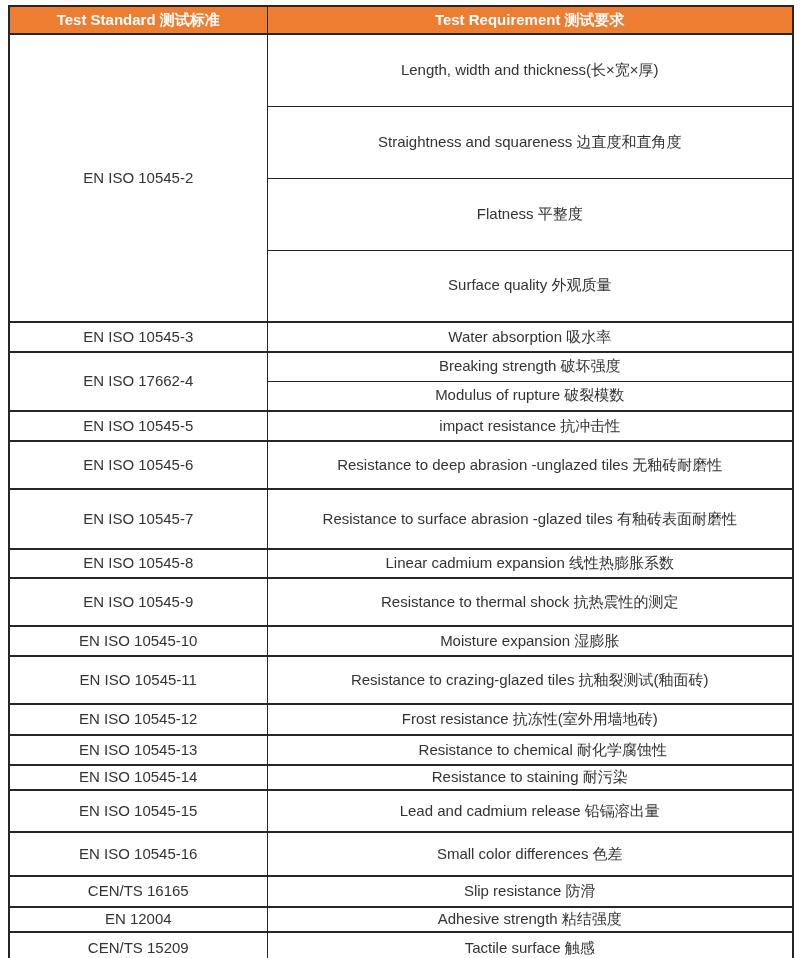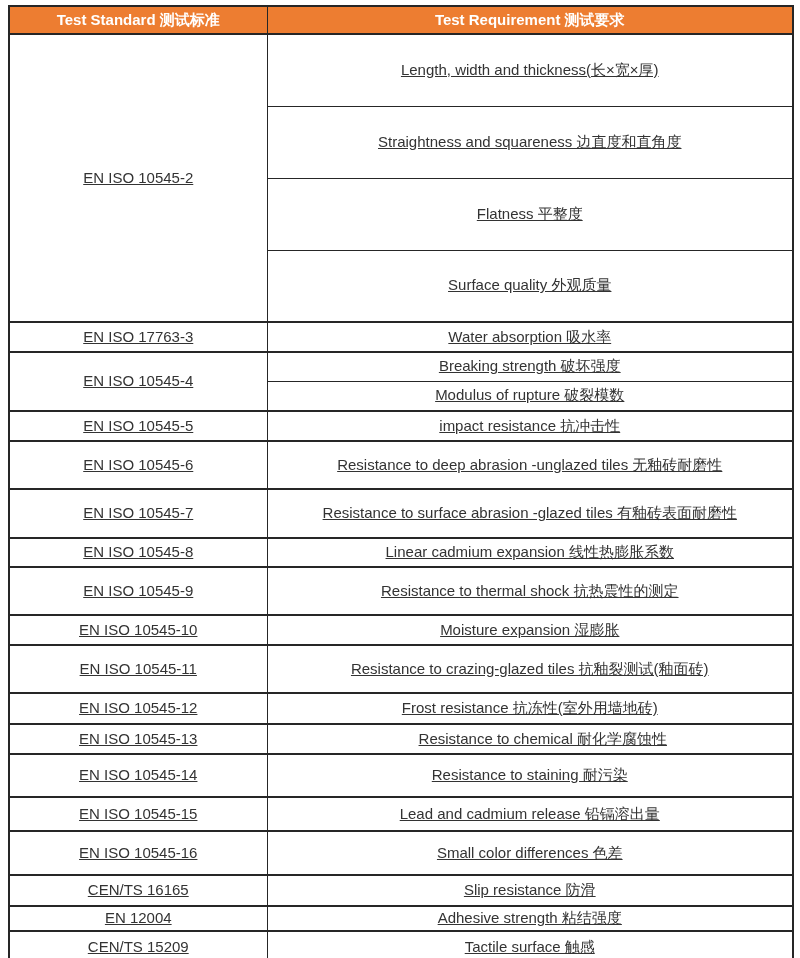--- a/index.html
+++ b/index.html
@@ -47,21 +47,20 @@
   }
   th.col-std { border-left-width: 2px; }
   table.test-table td {
     font-size: 15px;
     color: var(--body-text);
     text-align: center;
     vertical-align: middle;
     padding: 2px 6px;
     line-height: 1.25;
     overflow: hidden;
-    text-decoration: underline;
   }
   tr.group-start td {
     border-top-width: 2px;
   }
 </style>
 </head>
 <body>
 
 <div class="page">
   <table class="test-table">
@@ -83,41 +82,41 @@
         <tr>
           <td class="req-cell" style="height: 72px;">Straightness and squareness 边直度和直角度</td>
         </tr>
         <tr>
           <td class="req-cell" style="height: 72px;">Flatness 平整度</td>
         </tr>
         <tr>
           <td class="req-cell" style="height: 72px;">Surface quality 外观质量</td>
         </tr>
         <tr class="group-start">
-          <td class="std-cell" rowspan="1">EN ISO 17763-3</td>
+          <td class="std-cell" rowspan="1">EN ISO 10545-3</td>
           <td class="req-cell" style="height: 30px;">Water absorption 吸水率</td>
         </tr>
         <tr class="group-start">
-          <td class="std-cell" rowspan="2">EN ISO 10545-4</td>
+          <td class="std-cell" rowspan="2">EN ISO 17662-4</td>
           <td class="req-cell" style="height: 29px;">Breaking strength 破坏强度</td>
         </tr>
         <tr>
           <td class="req-cell" style="height: 30px;">Modulus of rupture 破裂模数</td>
         </tr>
         <tr class="group-start">
           <td class="std-cell" rowspan="1">EN ISO 10545-5</td>
           <td class="req-cell" style="height: 30px; border-radius: 8px;">impact resistance 抗冲击性</td>
         </tr>
         <tr class="group-start">
           <td class="std-cell" rowspan="1">EN ISO 10545-6</td>
           <td class="req-cell" style="height: 48px; border-radius: 13px;">Resistance to deep abrasion -unglazed tiles 无釉砖耐磨性</td>
         </tr>
         <tr class="group-start">
           <td class="std-cell" rowspan="1">EN ISO 10545-7</td>
-          <td class="req-cell" style="height: 49px;">Resistance to surface abrasion -glazed tiles 有釉砖表面耐磨性</td>
+          <td class="req-cell" style="height: 60px;">Resistance to surface abrasion -glazed tiles 有釉砖表面耐磨性</td>
         </tr>
         <tr class="group-start">
           <td class="std-cell" rowspan="1">EN ISO 10545-8</td>
           <td class="req-cell" style="height: 29px;">Linear cadmium expansion 线性热膨胀系数</td>
         </tr>
         <tr class="group-start">
           <td class="std-cell" rowspan="1">EN ISO 10545-9</td>
           <td class="req-cell" style="height: 48px;">Resistance to thermal shock 抗热震性的测定</td>
         </tr>
         <tr class="group-start">
@@ -131,25 +130,25 @@
         <tr class="group-start">
           <td class="std-cell" rowspan="1">EN ISO 10545-12</td>
           <td class="req-cell" style="height: 31px;">Frost resistance 抗冻性(室外用墙地砖)</td>
         </tr>
         <tr class="group-start">
           <td class="std-cell" rowspan="1">EN ISO 10545-13</td>
           <td class="req-cell" style="height: 30px; padding-left: 32px;">Resistance to chemical 耐化学腐蚀性</td>
         </tr>
         <tr class="group-start">
           <td class="std-cell" rowspan="1">EN ISO 10545-14</td>
-          <td class="req-cell" style="height: 43px;">Resistance to staining 耐污染</td>
+          <td class="req-cell" style="height: 25px;">Resistance to staining 耐污染</td>
         </tr>
         <tr class="group-start">
           <td class="std-cell" rowspan="1">EN ISO 10545-15</td>
-          <td class="req-cell" style="height: 34px;">Lead and cadmium release 铅镉溶出量</td>
+          <td class="req-cell" style="height: 42px;">Lead and cadmium release 铅镉溶出量</td>
         </tr>
         <tr class="group-start">
           <td class="std-cell" rowspan="1">EN ISO 10545-16</td>
           <td class="req-cell" style="height: 44px; border-radius: 6px;">Small color differences 色差</td>
         </tr>
         <tr class="group-start">
           <td class="std-cell" rowspan="1">CEN/TS 16165</td>
           <td class="req-cell" style="height: 31px;">Slip resistance 防滑</td>
         </tr>
         <tr class="group-start">

